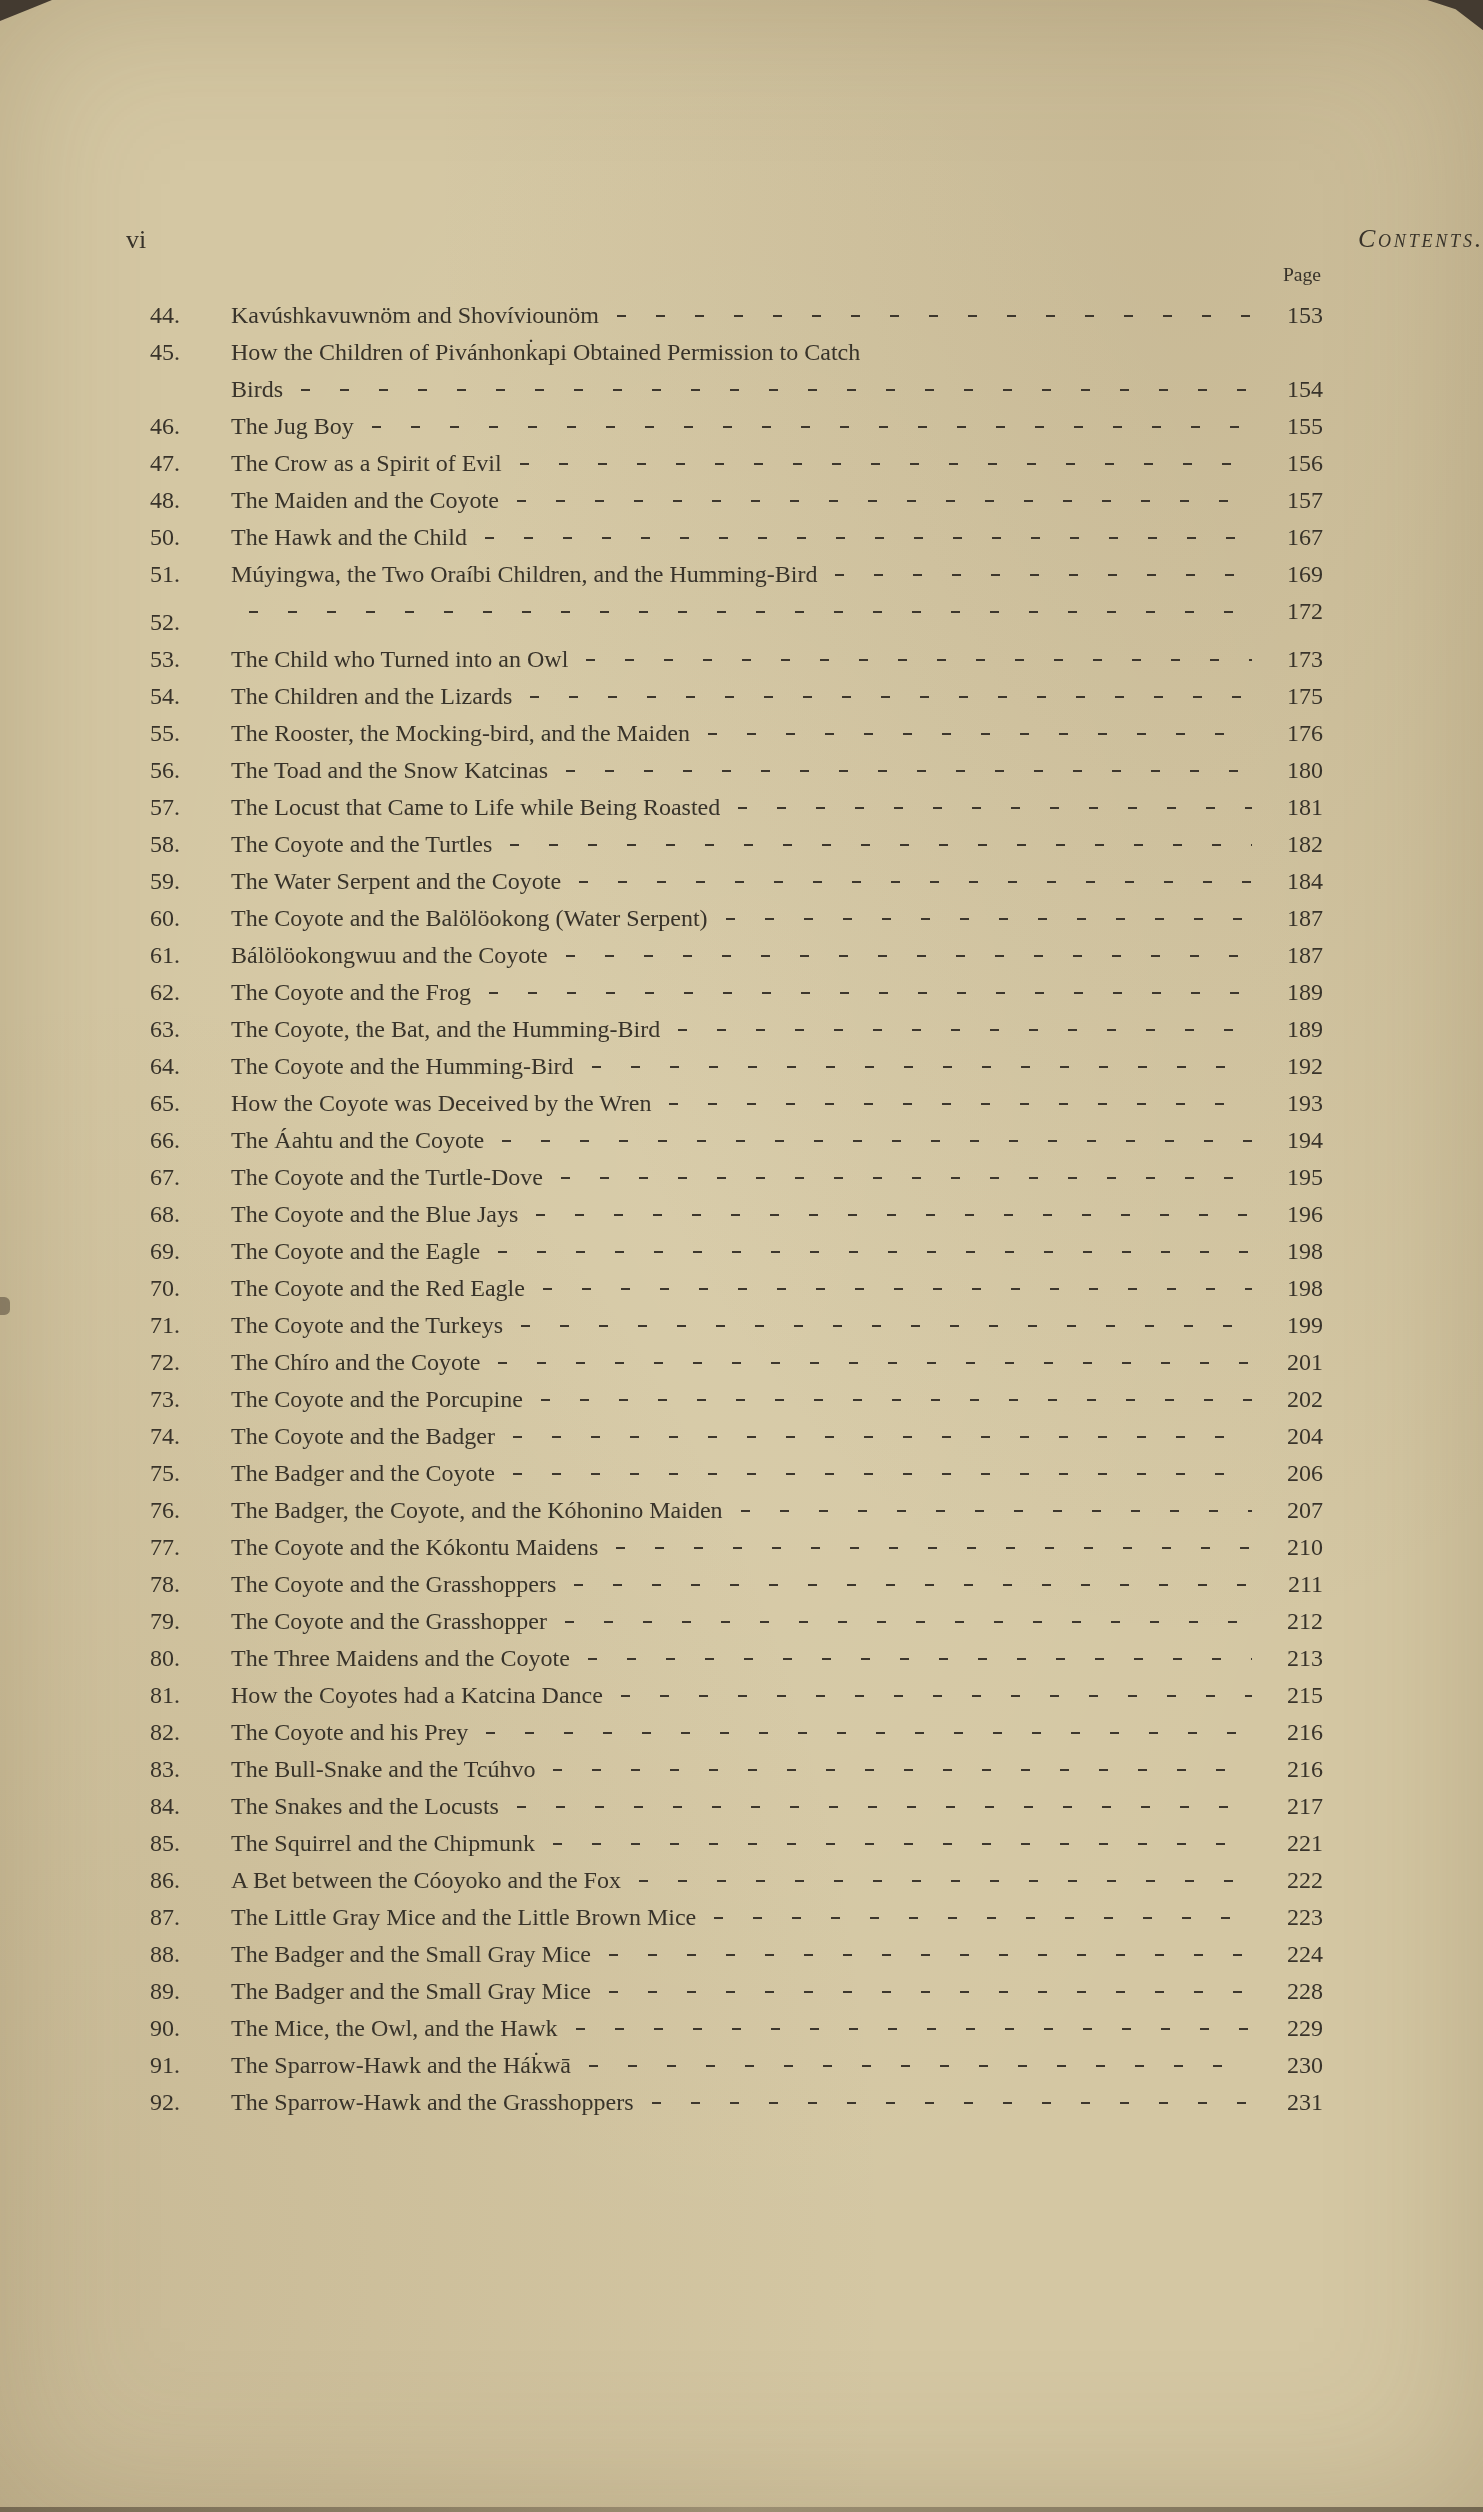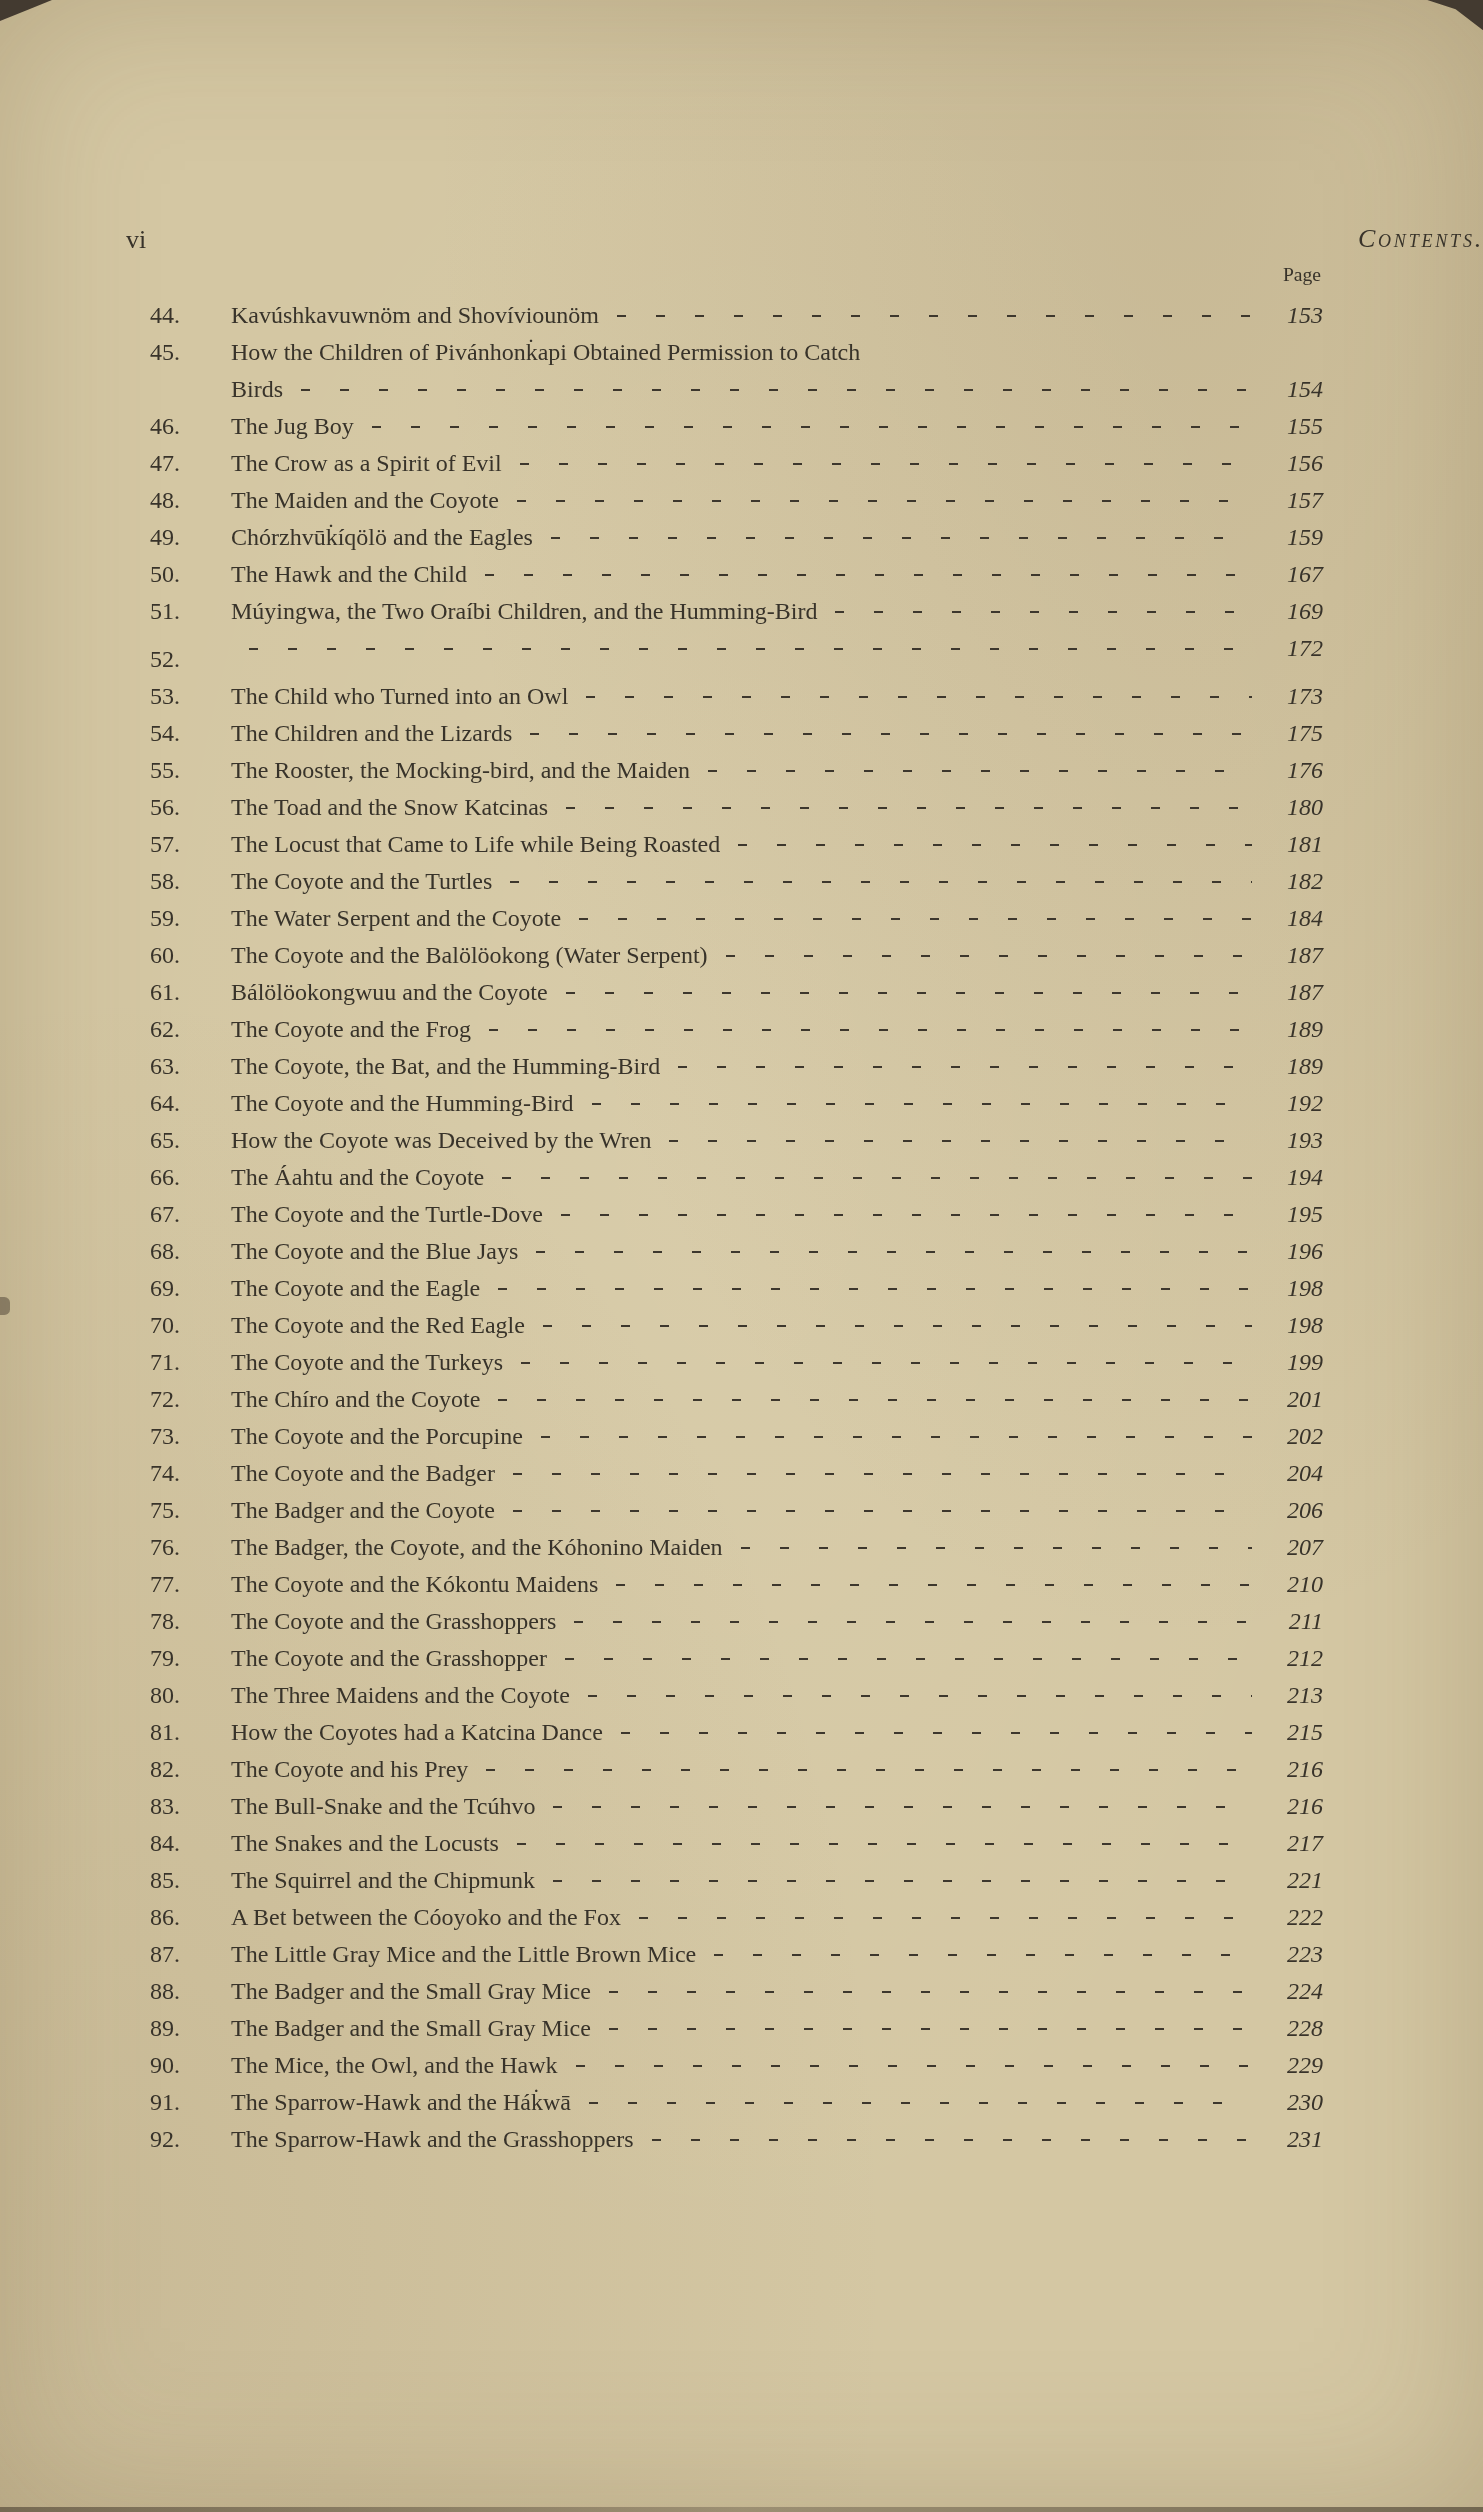--- a/index.html
+++ b/index.html
@@ -52,21 +52,21 @@
   .body { flex:1; display:flex; align-items:center; min-width:0; }
   .row.wrap .body { display:block; }
   .l2 { display:flex; align-items:baseline; }
   .t2 { }
   .leader { flex:1 1 auto; align-self:stretch; position:relative; min-width:25px; }
   .leader::before {
     content:"";
     position:absolute; left:18px; right:11.2px; bottom:17px; height:2.1px;
     background:repeating-linear-gradient(90deg, #3d372d 0 9px, transparent 9px 39px);
   }
-  .pg { flex:0 0 auto; min-width:60px; text-align:right;font-style:italic; }
+  .pg { flex:0 0 auto; min-width:60px; text-align:right; }
 </style>
 </head>
 <body>
 
 <div class="paper"></div>
 <div class="artifact a-tl"></div>
 <div class="artifact a-tr"></div>
 <div class="artifact a-left-nick"></div>
 <div class="artifact a-bottom"></div>
 
@@ -112,28 +112,20 @@
     </div>
     <div class="row">
       <span class="num">48.</span>
       <div class="body">
         <span class="t">The Maiden and the Coyote</span>
         <span class="leader"></span>
         <span class="pg">157</span>
       </div>
     </div>
     <div class="row">
-      <span class="num">49.</span>
-      <div class="body">
-        <span class="t">Chórzhvūk̇íqölö and the Eagles</span>
-        <span class="leader"></span>
-        <span class="pg">159</span>
-      </div>
-    </div>
-    <div class="row">
       <span class="num">50.</span>
       <div class="body">
         <span class="t">The Hawk and the Child</span>
         <span class="leader"></span>
         <span class="pg">167</span>
       </div>
     </div>
     <div class="row">
       <span class="num">51.</span>
       <div class="body">

